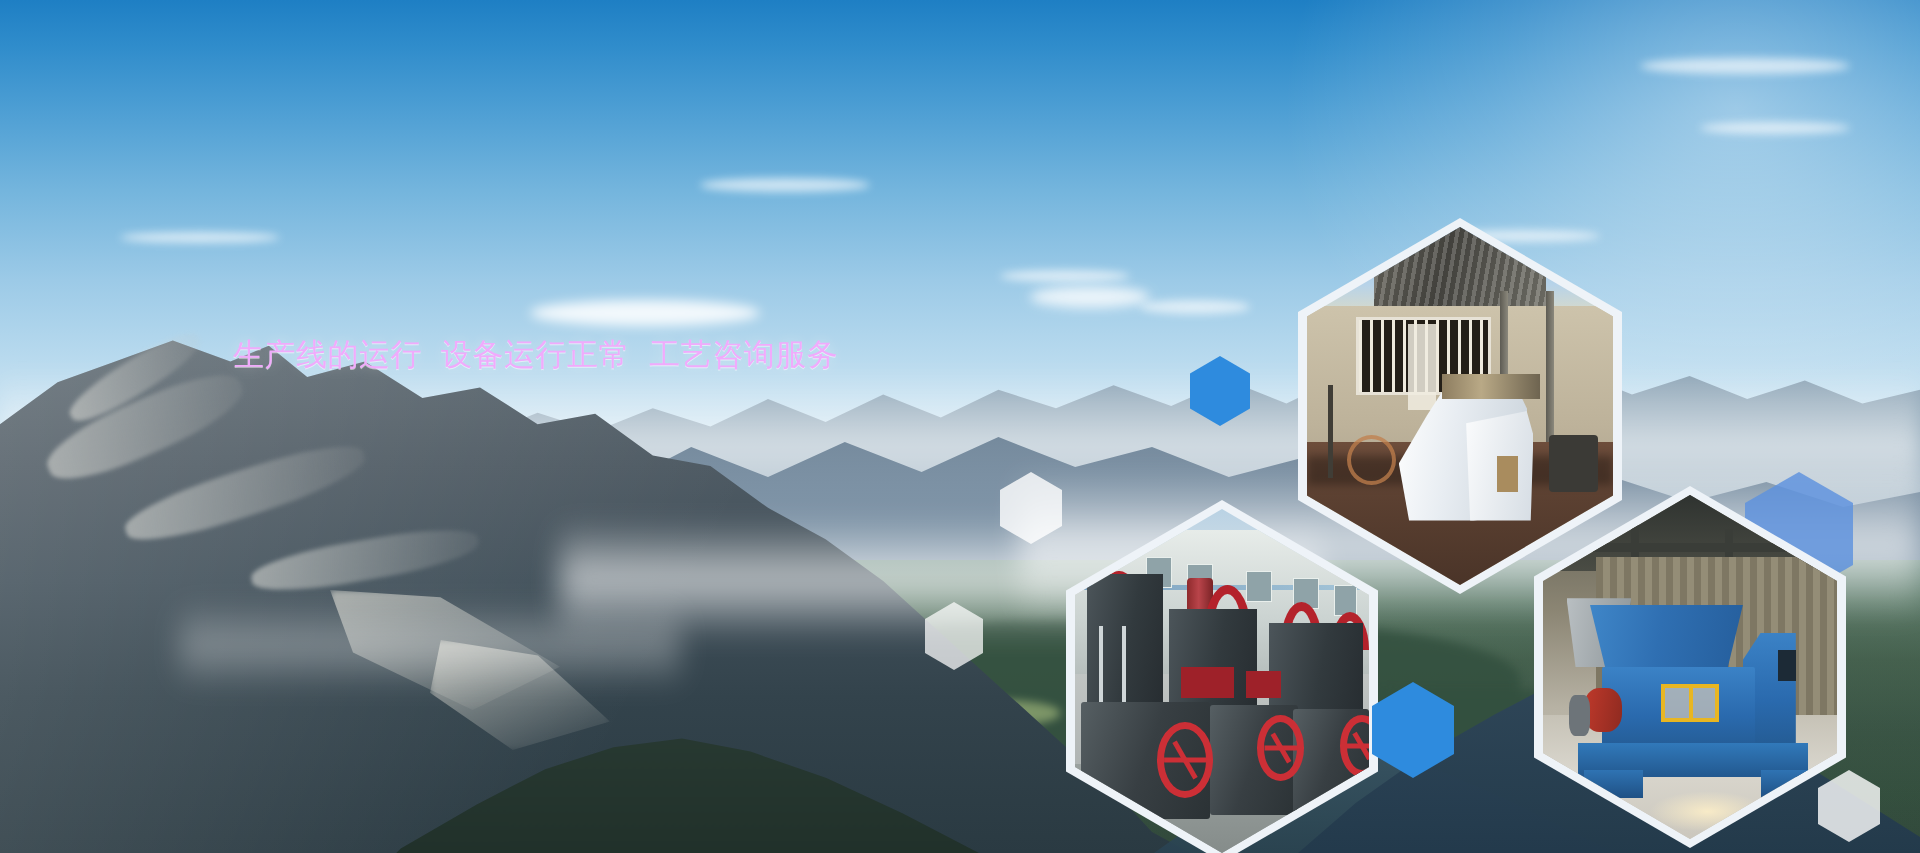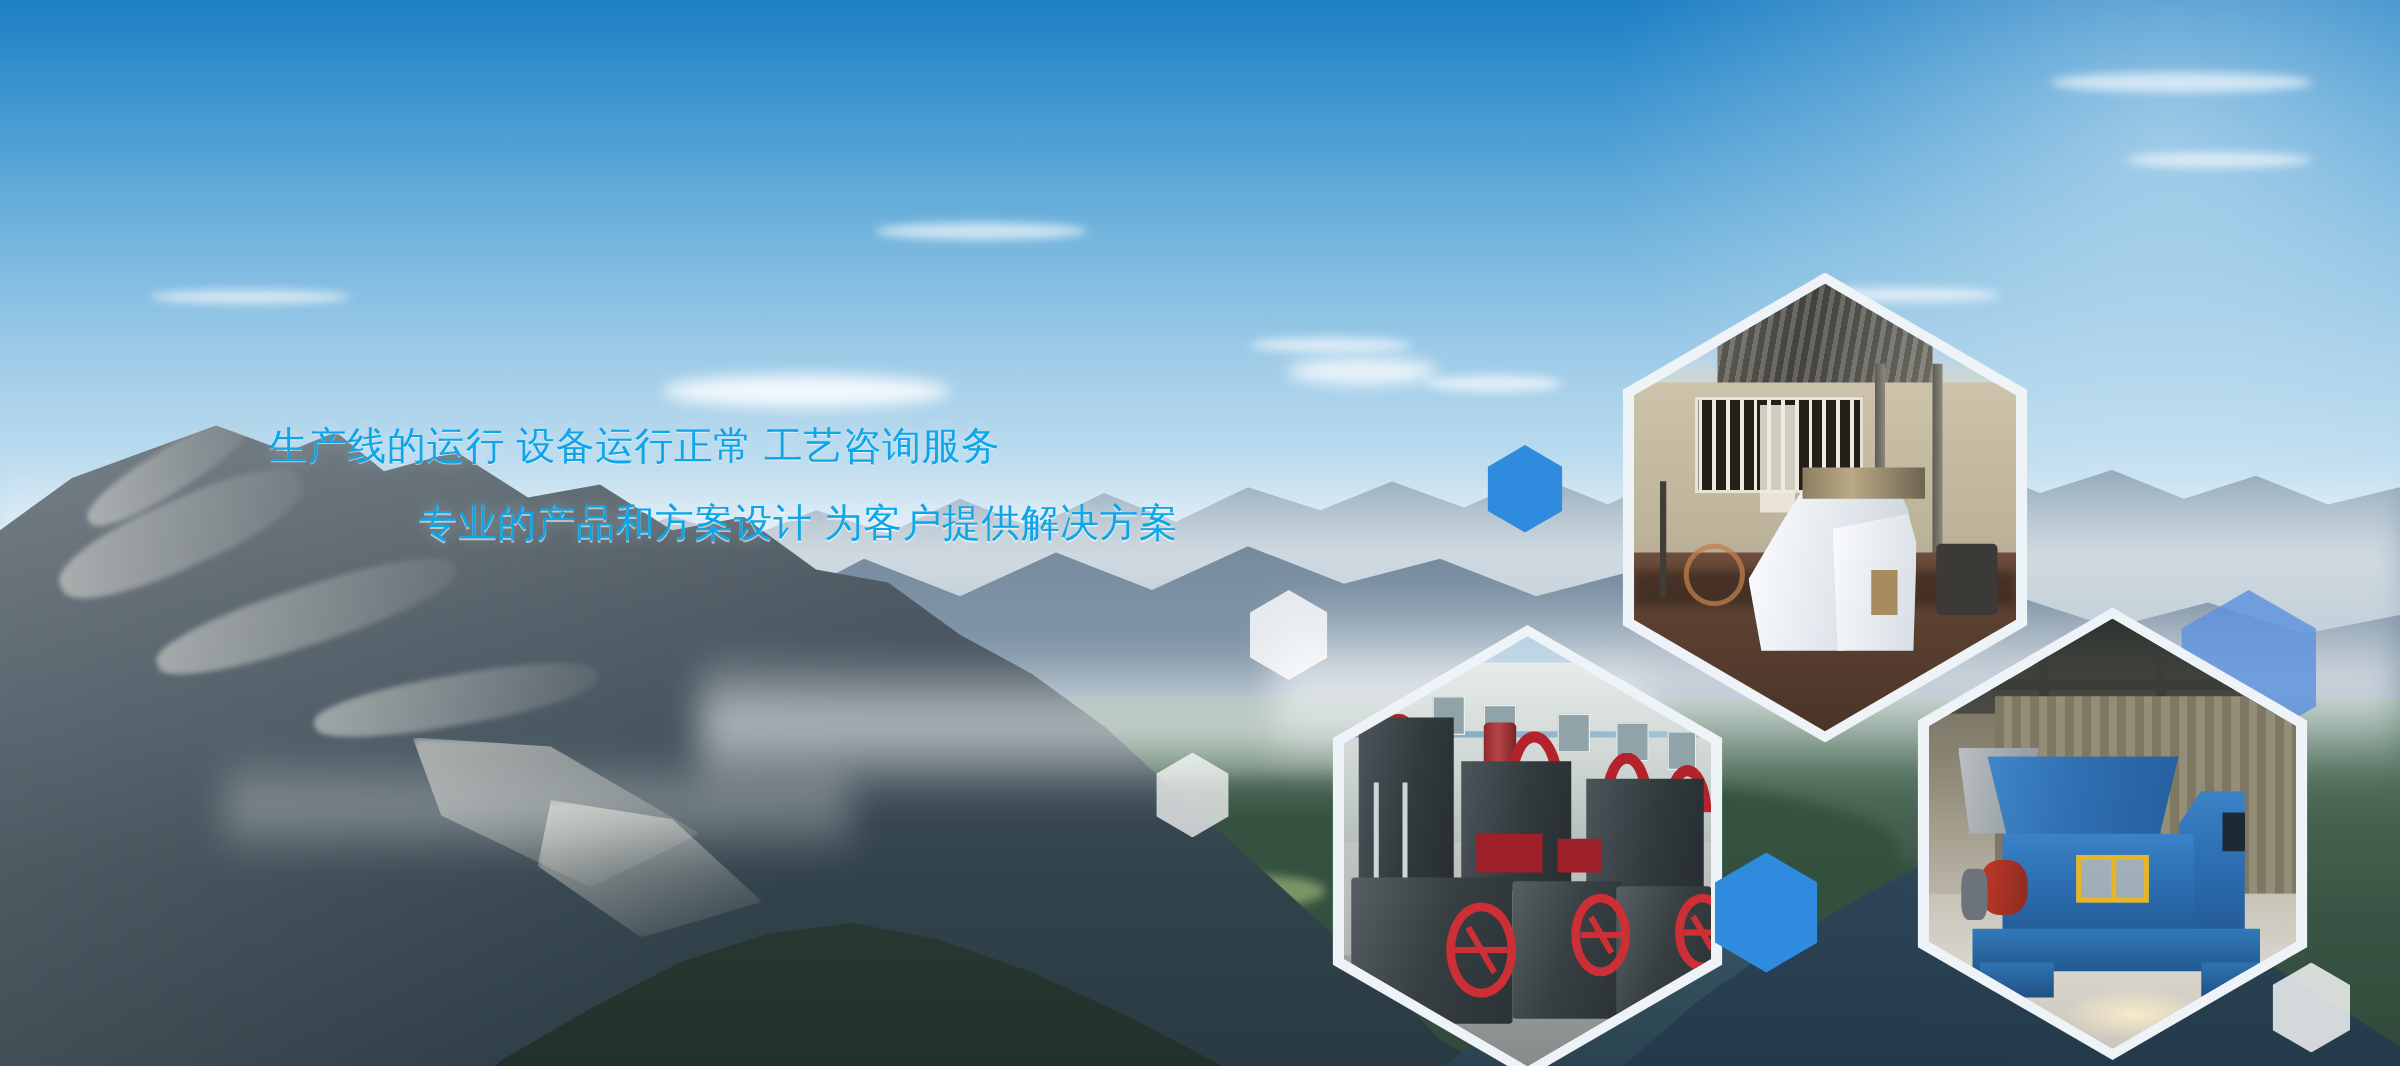--- a/index.html
+++ b/index.html
@@ -141,26 +141,27 @@
   }
   
   .mist{
     position:absolute; background:linear-gradient(to bottom, rgba(255,255,255,.0), rgba(255,255,255,.62), rgba(255,255,255,0));
     filter:blur(14px); pointer-events:none;
   }
 
   
   .headline{
     position:absolute;
-    left:215px; top:326px;
+    left:233px; top:326px;
     width:900px;
     z-index:40;
-    color:#0ea5e9;
+    color:#f0abfc;
     letter-spacing:.5px;
     text-shadow:0 1px 0 rgba(255,255,255,.55), 0 0 14px rgba(255,255,255,.35);
+    font-family:Liberation Mono, monospace;
   }
   .hl-line{
     font-size:31px;
     line-height:62px;
     font-weight:400;
     white-space:nowrap;
   }
   .hl-line.l2{ padding-left:120px; }
 
   
@@ -340,21 +341,20 @@
     <div class="br-mount2"></div>
     <div class="br-mount"></div>
 
     <div class="mist" style="left:560px;top:520px;width:760px;height:120px;"></div>
     <div class="mist" style="left:1020px;top:470px;width:900px;height:150px;"></div>
     <div class="mist" style="left:180px;top:600px;width:500px;height:90px;opacity:.5;"></div>
   </div>
 
   <div class="headline">
     <div class="hl-line l1">生产线的运行 设备运行正常 工艺咨询服务</div>
-    <div class="hl-line l2">专业的产品和方案设计  为客户提供解决方案</div>
   </div>
 
   <div class="hex hex-white" style="left:1000px;top:472px;width:62px;height:72px;z-index:12;"></div>
   <div class="hex hex-white-soft" style="left:925px;top:602px;width:58px;height:68px;z-index:12;"></div>
   <div class="hex hex-blue" style="left:1190px;top:356px;width:60px;height:70px;z-index:12;"></div>
   <div class="hex hex-blue-lt" style="left:1745px;top:472px;width:108px;height:124px;z-index:12;"></div>
 
   <div class="hexphoto" style="left:1298px;top:218px;width:324px;height:376px;z-index:30;">
     <div class="frame"></div>
     <div class="pic">

